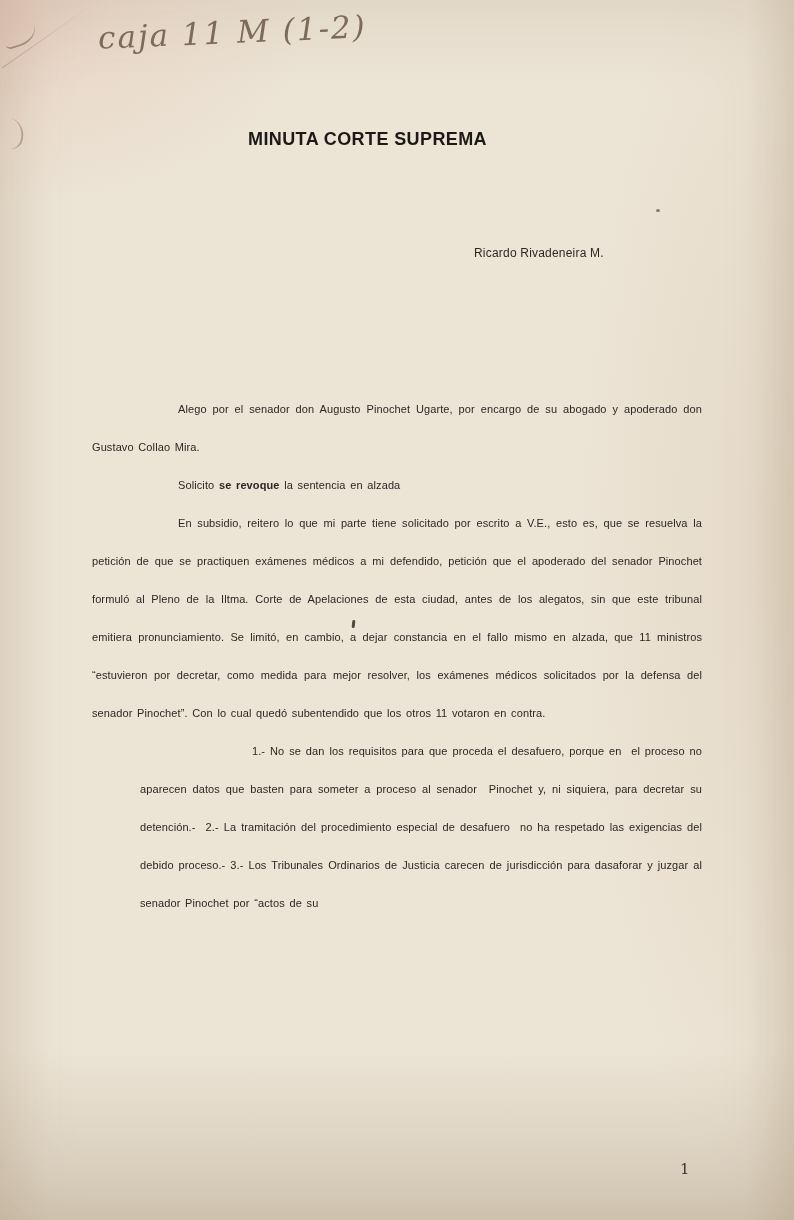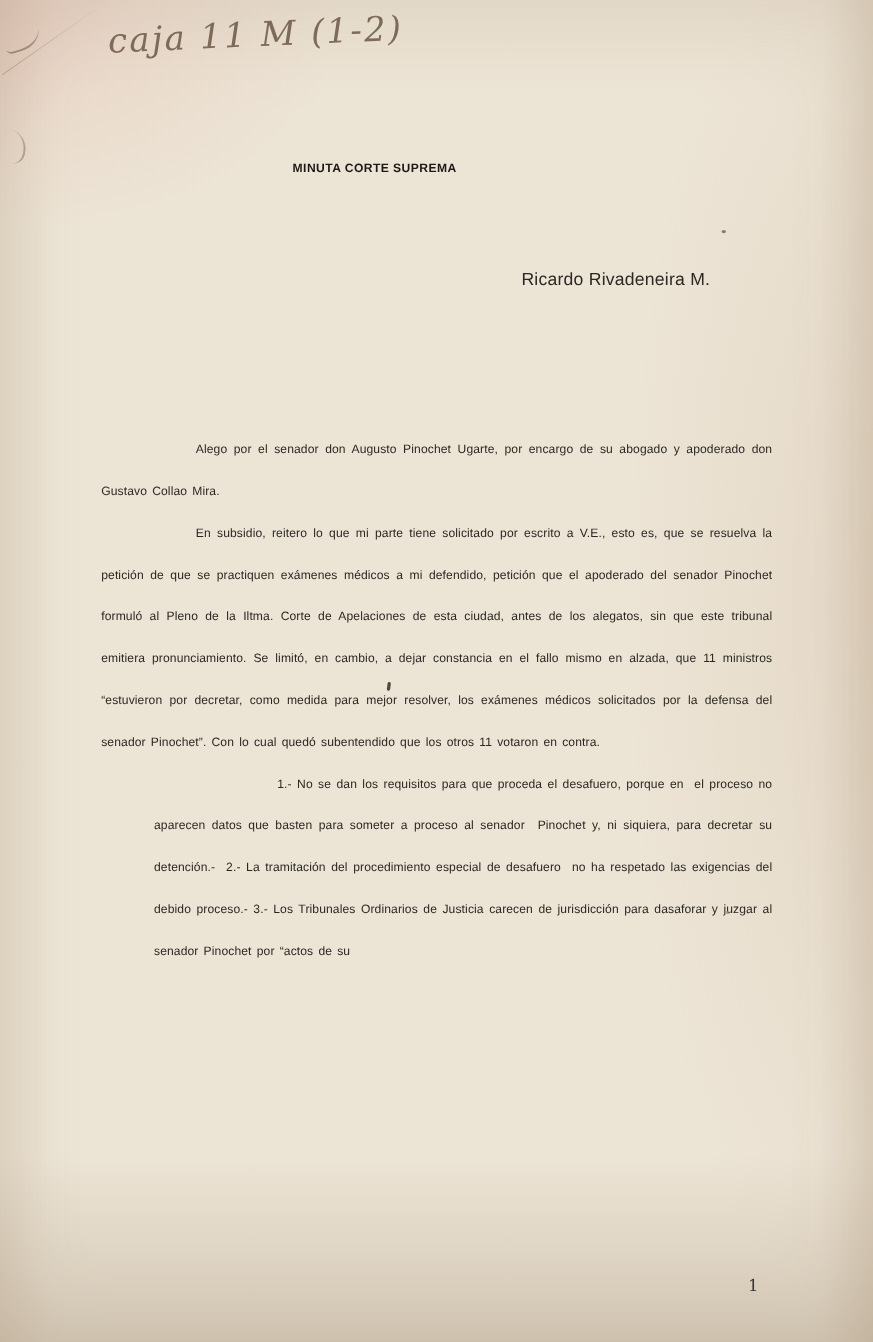--- a/index.html
+++ b/index.html
@@ -40,31 +40,31 @@
     font-style: italic;
     font-size: 31px;
     letter-spacing: 2px;
     color: var(--handwriting, #7d6a58);
     transform: rotate(-2.5deg);
     white-space: nowrap;
   }
   .doc-title {
     position: absolute;
     left: 248px; top: 129px;
-    margin: 18px;
-    font-size: 11px;
+    margin: 0;
+    font-size: 18px;
     font-weight: bold;
     letter-spacing: 0.4px;
     color: #1c1916;
     white-space: nowrap;
   }
   .author {
     position: absolute;
     left: 474px; top: 246px;
-    font-size: 16px;
+    font-size: 12px;
     letter-spacing: 0.2px;
     white-space: nowrap;
   }
   .doc-body {
     position: absolute;
     left: 92px; top: 390px;
     width: 610px;
   }
   .para {
     margin: 0;
@@ -123,20 +123,21 @@
   <div class="artifact corner-mark-2"></div>
 
   <div class="handwriting">caja 11 M (1-2)</div>
 
   <h1 class="doc-title">MINUTA CORTE SUPREMA</h1>
 
   <div class="author">Ricardo Rivadeneira M.</div>
 
   <div class="doc-body">
       <p class="para indent-normal"><span>Alego por el senador don Augusto Pinochet Ugarte, por encargo de su abogado y apoderado don Gustavo Collao Mira.</span></p>
+      <p class="para indent-normal"><span>Solicito </span><span class="bold">se revoque</span><span> la sentencia en alzada</span></p>
       <p class="para indent-normal"><span>En subsidio, reitero lo que mi parte tiene solicitado por escrito a V.E., esto es, </span><span class="underline">que se resuelva la petición de que se practiquen exámenes médicos a mi defendido</span><span>, petición que el apoderado del senador Pinochet formuló al Pleno de la Iltma. Corte de Apelaciones de esta ciudad, antes de los alegatos, </span><span class="underline">sin que este tribunal emitiera pronunciamiento</span><span>. Se limitó, en cambio, a dejar constancia en el fallo mismo en alzada, que 11 ministros “</span><span class="underline">estuvieron por decretar, como medida para mejor resolver, los exámenes médicos solicitados por la defensa del senador Pinochet</span><span>”. Con lo cual quedó subentendido que los otros 11 votaron en contra.</span></p>
       <p class="para indent-large"><span>1.- </span><span class="underline">No se dan los requisitos para que proceda el desafuero</span><span>, porque en  el proceso no aparecen datos que basten para someter a proceso al senador  Pinochet y, ni siquiera, para decretar su detención.-  2.- </span><span class="underline">La tramitación</span><span> del procedimiento especial de desafuero  </span><span class="underline">no ha respetado las exigencias del debido proceso</span><span>.- 3.- Los Tribunales Ordinarios de Justicia carecen de jurisdicción para dasaforar y juzgar al senador Pinochet por “actos de su</span></p>
     </div>
 
   <div class="page-number">1</div>
 
   <div class="artifact speck-1"></div>
   <div class="artifact speck-2"></div>
   <div class="artifact speck-3"></div>
 

